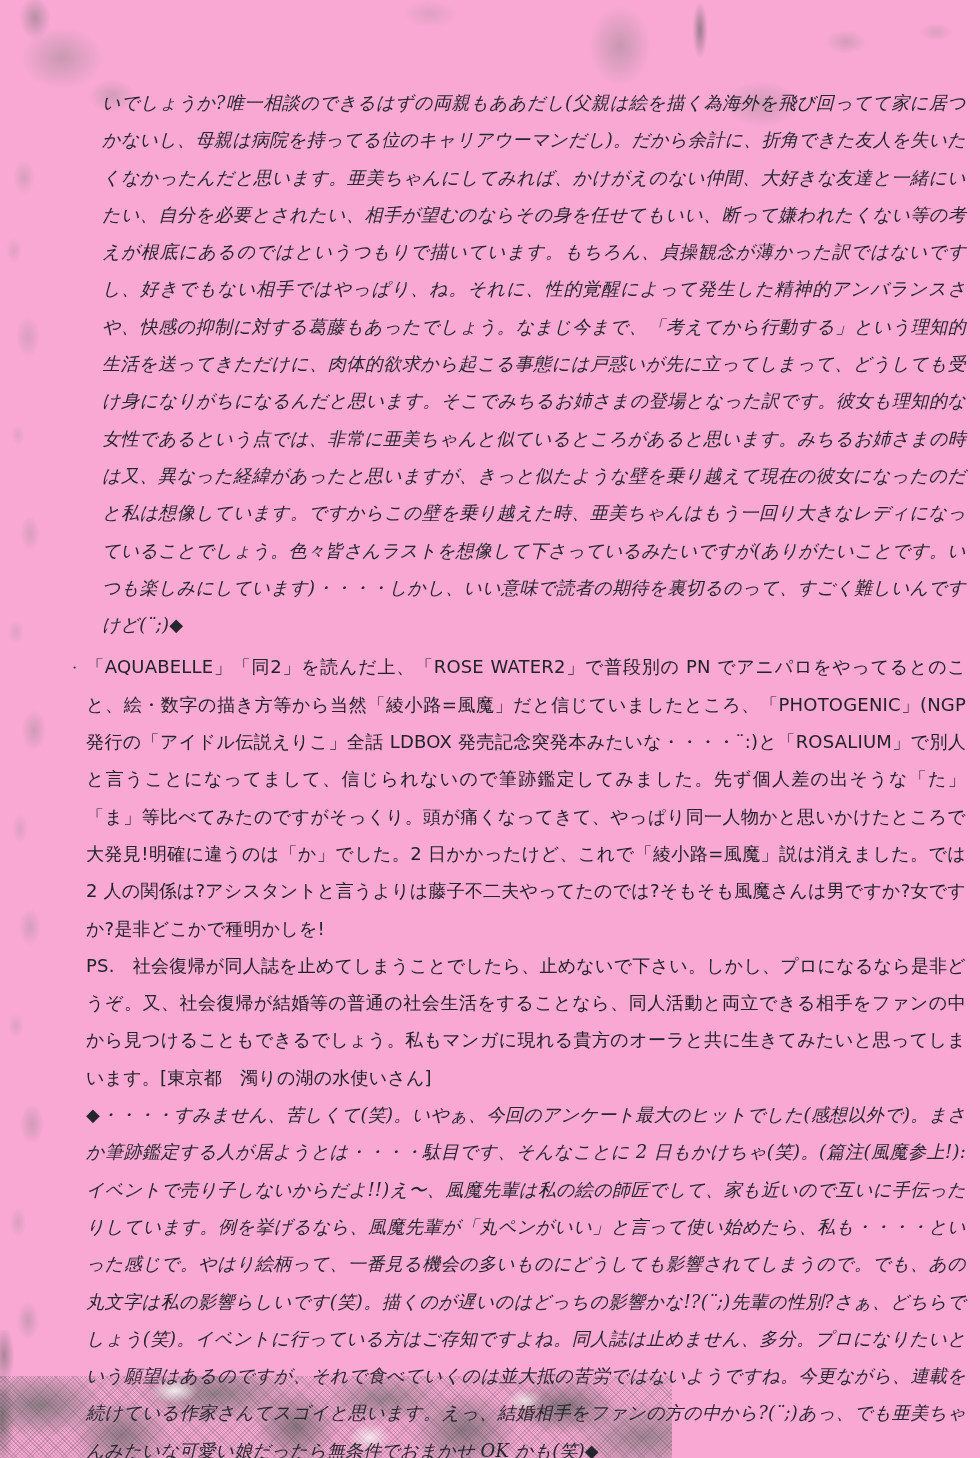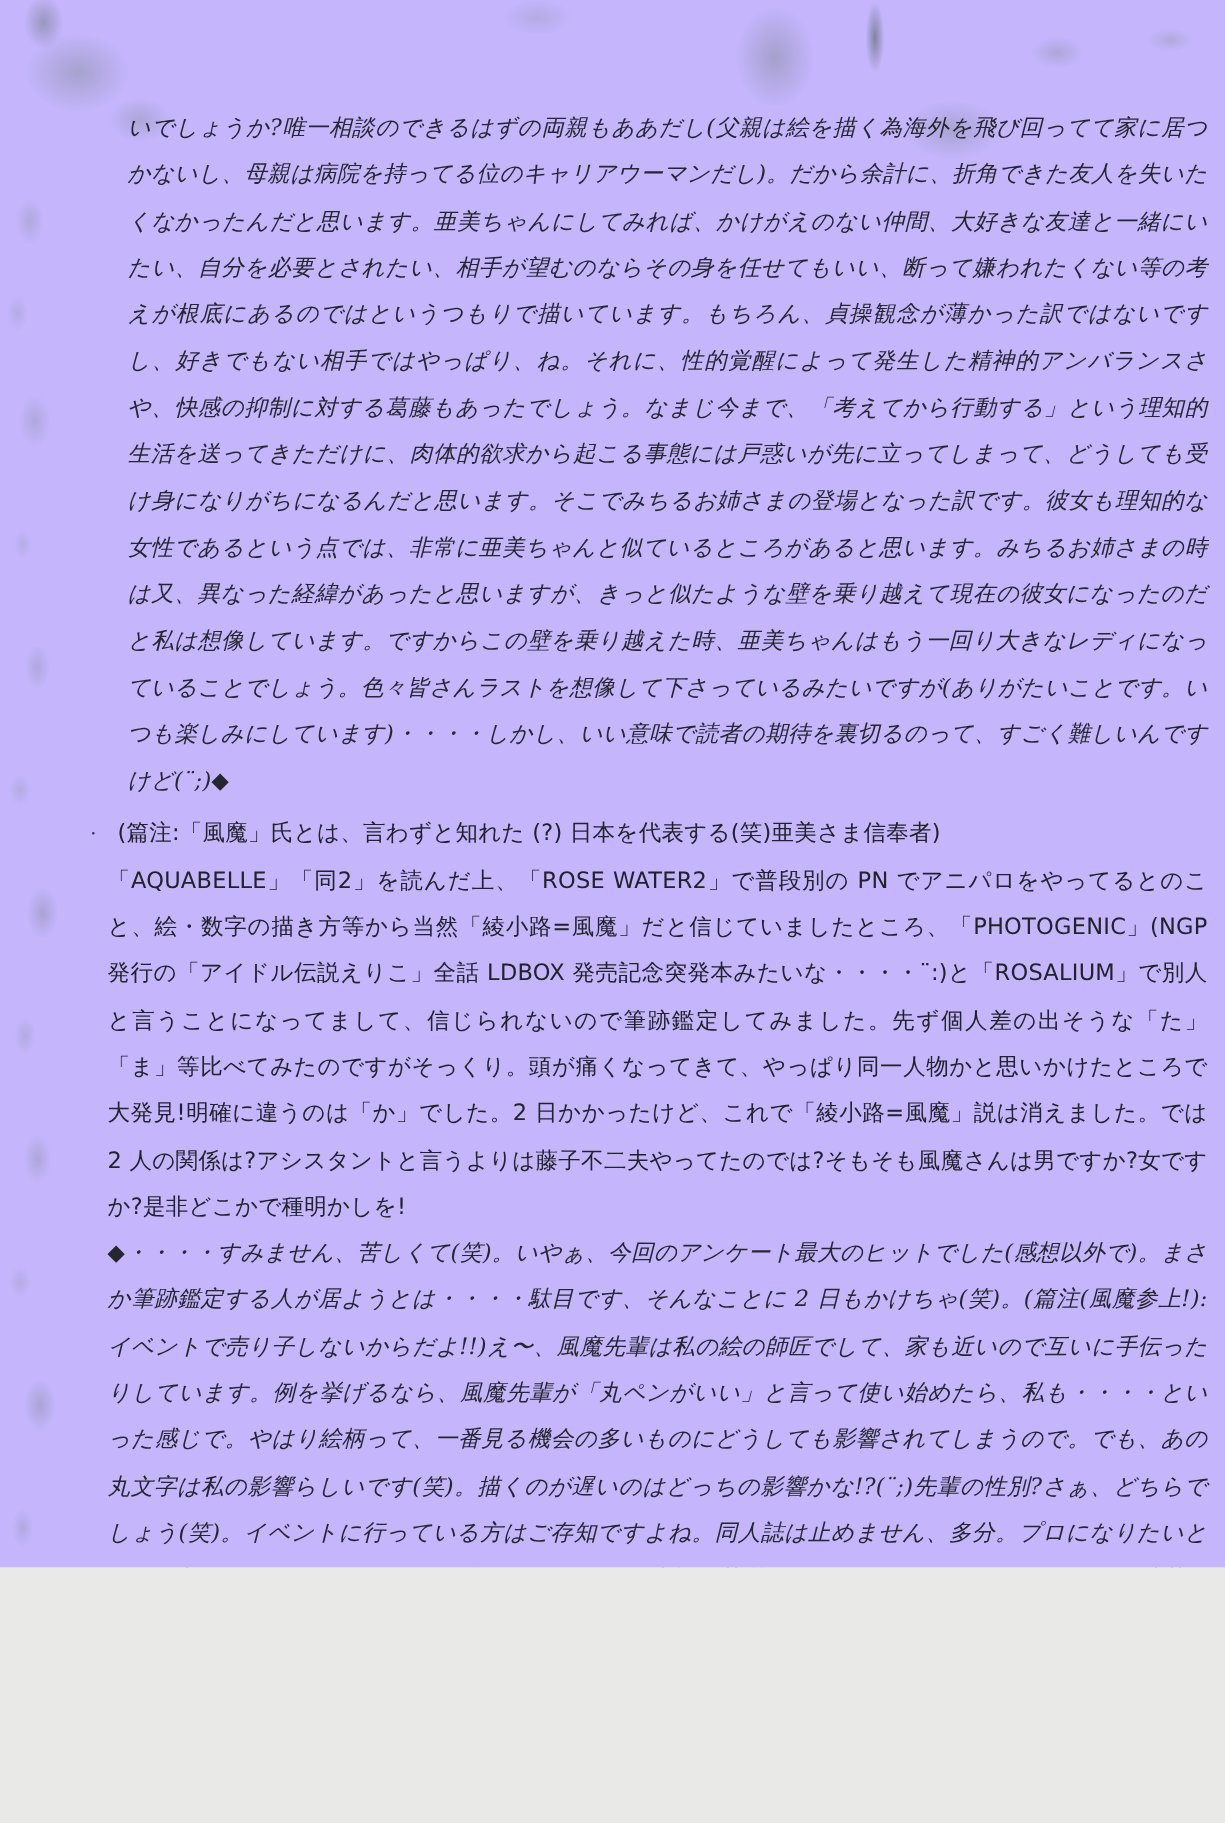--- a/index.html
+++ b/index.html
@@ -1,21 +1,21 @@
 <!DOCTYPE html>
 <html><head>
 <meta charset="utf-8">
 <style>
   html, body { margin: 0; padding: 0; background: #e9e9e7; }
   .page {
     position: relative;
     width: 980px;
-    height: 1254px;
+    height: 1458px;
     margin: 0 auto;
-    background: #c4b5fd;
+    background: #f9a8d4;
     overflow: hidden;
     color: #24252c;
     font-family: "DejaVu Sans", sans-serif;
   }
 
   
   .content {
     position: absolute;
     left: 86px;
     top: 84px;
@@ -126,22 +126,22 @@
   <div class="noise noise-bottom"></div>
 
   <div class="content">
 
     <p class="serif-reply para-a">いでしょうか?唯一相談のできるはずの両親もああだし(父親は絵を描く為海外を飛び回ってて家に居つかないし、母親は病院を持ってる位のキャリアウーマンだし)。だから余計に、折角できた友人を失いたくなかったんだと思います。亜美ちゃんにしてみれば、かけがえのない仲間、大好きな友達と一緒にいたい、自分を必要とされたい、相手が望むのならその身を任せてもいい、断って嫌われたくない等の考えが根底にあるのではというつもりで描いています。もちろん、貞操観念が薄かった訳ではないですし、好きでもない相手ではやっぱり、ね。それに、性的覚醒によって発生した精神的アンバランスさや、快感の抑制に対する葛藤もあったでしょう。なまじ今まで、「考えてから行動する」という理知的生活を送ってきただけに、肉体的欲求から起こる事態には戸惑いが先に立ってしまって、どうしても受け身になりがちになるんだと思います。そこでみちるお姉さまの登場となった訳です。彼女も理知的な女性であるという点では、非常に亜美ちゃんと似ているところがあると思います。みちるお姉さまの時は又、異なった経緯があったと思いますが、きっと似たような壁を乗り越えて現在の彼女になったのだと私は想像しています。ですからこの壁を乗り越えた時、亜美ちゃんはもう一回り大きなレディになっていることでしょう。色々皆さんラストを想像して下さっているみたいですが(ありがたいことです。いつも楽しみにしています)・・・・しかし、いい意味で読者の期待を裏切るのって、すごく難しいんですけど(¨;)◆</p>
 
     <p class="gothic topic-heading">
       <span class="bullet">・</span>
     </p>
 
-    <p class="gothic editor-note">(篇注:「風魔」氏とは、言わずと知れた (?) 日本を代表する(笑)亜美さま信奉者)</p>
 
     <p class="gothic">「AQUABELLE」「同2」を読んだ上、「ROSE WATER2」で普段別の PN でアニパロをやってるとのこと、絵・数字の描き方等から当然「綾小路=風魔」だと信じていましたところ、「PHOTOGENIC」(NGP 発行の「アイドル伝説えりこ」全話 LDBOX 発売記念突発本みたいな・・・・¨:)と「ROSALIUM」で別人と言うことになってまして、信じられないので筆跡鑑定してみました。先ず個人差の出そうな「た」「ま」等比べてみたのですがそっくり。頭が痛くなってきて、やっぱり同一人物かと思いかけたところで大発見!明確に違うのは「か」でした。2 日かかったけど、これで「綾小路=風魔」説は消えました。では 2 人の関係は?アシスタントと言うよりは藤子不二夫やってたのでは?そもそも風魔さんは男ですか?女ですか?是非どこかで種明かしを!</p>
 
+    <p class="gothic">PS.　社会復帰が同人誌を止めてしまうことでしたら、止めないで下さい。しかし、プロになるなら是非どうぞ。又、社会復帰が結婚等の普通の社会生活をすることなら、同人活動と両立できる相手をファンの中から見つけることもできるでしょう。私もマンガに現れる貴方のオーラと共に生きてみたいと思ってしまいます。[東京都　濁りの湖の水使いさん]</p>
 
     <p class="serif-reply">◆・・・・すみません、苦しくて(笑)。いやぁ、今回のアンケート最大のヒットでした(感想以外で)。まさか筆跡鑑定する人が居ようとは・・・・駄目です、そんなことに 2 日もかけちゃ(笑)。(篇注(風魔参上!):イベントで売り子しないからだよ!!)え〜、風魔先輩は私の絵の師匠でして、家も近いので互いに手伝ったりしています。例を挙げるなら、風魔先輩が「丸ペンがいい」と言って使い始めたら、私も・・・・といった感じで。やはり絵柄って、一番見る機会の多いものにどうしても影響されてしまうので。でも、あの丸文字は私の影響らしいです(笑)。描くのが遅いのはどっちの影響かな!?(¨;)先輩の性別?さぁ、どちらでしょう(笑)。イベントに行っている方はご存知ですよね。同人誌は止めません、多分。プロになりたいという願望はあるのですが、それで食べていくのは並大抵の苦労ではないようですね。今更ながら、連載を続けている作家さんてスゴイと思います。えっ、結婚相手をファンの方の中から?(¨;)あっ、でも亜美ちゃんみたいな可愛い娘だったら無条件でおまかせ OK かも(笑)◆</p>
 
   </div>
 
 </div>
 
 </body></html>

